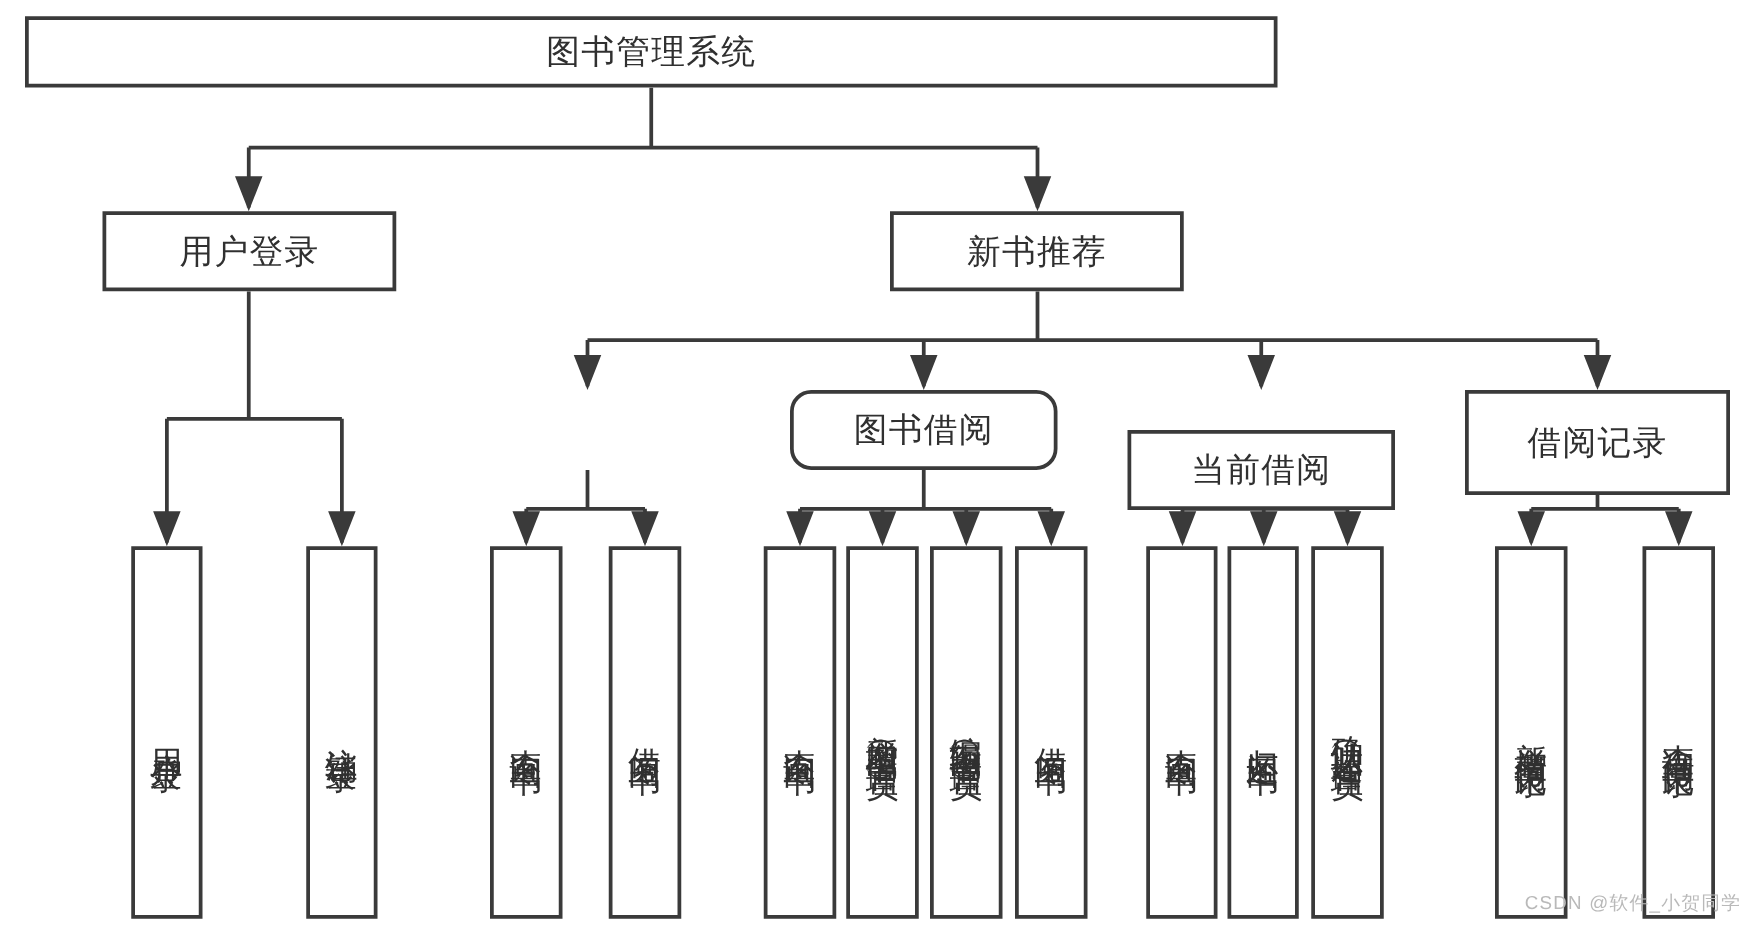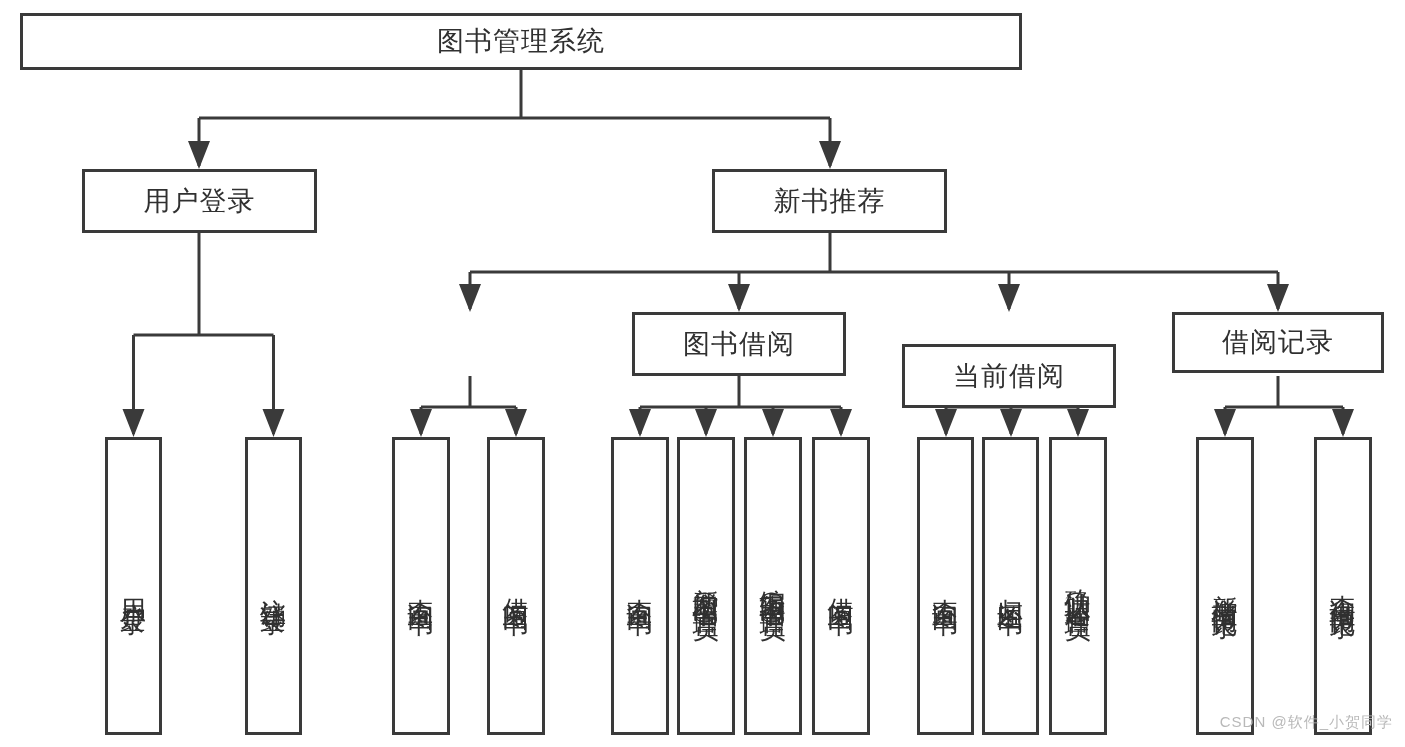--- a/index.html
+++ b/index.html
@@ -97,23 +97,23 @@
              M1078 437 l-11 -28 h22 Z
              M1225 437 l-11 -28 h22 Z
              M1343 437 l-11 -28 h22 Z"></path>
   </svg>
 
   <div class="node" style="left:20px; top:13px; width:1002px; height:57px;text-align:right;">图书管理系统</div>
 
   <div class="node" style="left:82px; top:169px; width:235px; height:64px;">用户登录</div>
   <div class="node" style="left:712px; top:169px; width:235px; height:64px;">新书推荐</div>
 
-  <div class="node" style="left:632px; top:312px; width:214px; height:64px;">图书借阅</div>
+  <div class="node" style="left:632px; top:312px; width:214px; height:64px;border-radius:17px;">图书借阅</div>
   <div class="node" style="left:902px; top:312px; width:214px; height:64px;margin-top:32px;">当前借阅</div>
-  <div class="node" style="left:1172px; top:312px; width:212px; height:61px;">借阅记录</div>
+  <div class="node" style="left:1172px; top:312px; width:212px; height:84px;">借阅记录</div>
 
   <div class="node v" style="left:105px; top:437px; width:57px; height:298px;">用户登录</div>
   <div class="node v" style="left:245px; top:437px; width:57px; height:298px;">注销登录</div>
 
   <div class="node v" style="left:392px; top:437px; width:58px; height:298px;">查询图书</div>
   <div class="node v" style="left:487px; top:437px; width:58px; height:298px;">借阅图书</div>
 
   <div class="node v" style="left:611px; top:437px; width:58px; height:298px;">查询图书</div>
   <div class="node v" style="left:677px; top:437px; width:58px; height:298px;">新增图书（管理员）</div>
   <div class="node v" style="left:744px; top:437px; width:58px; height:298px;">编辑图书（管理员）</div>

